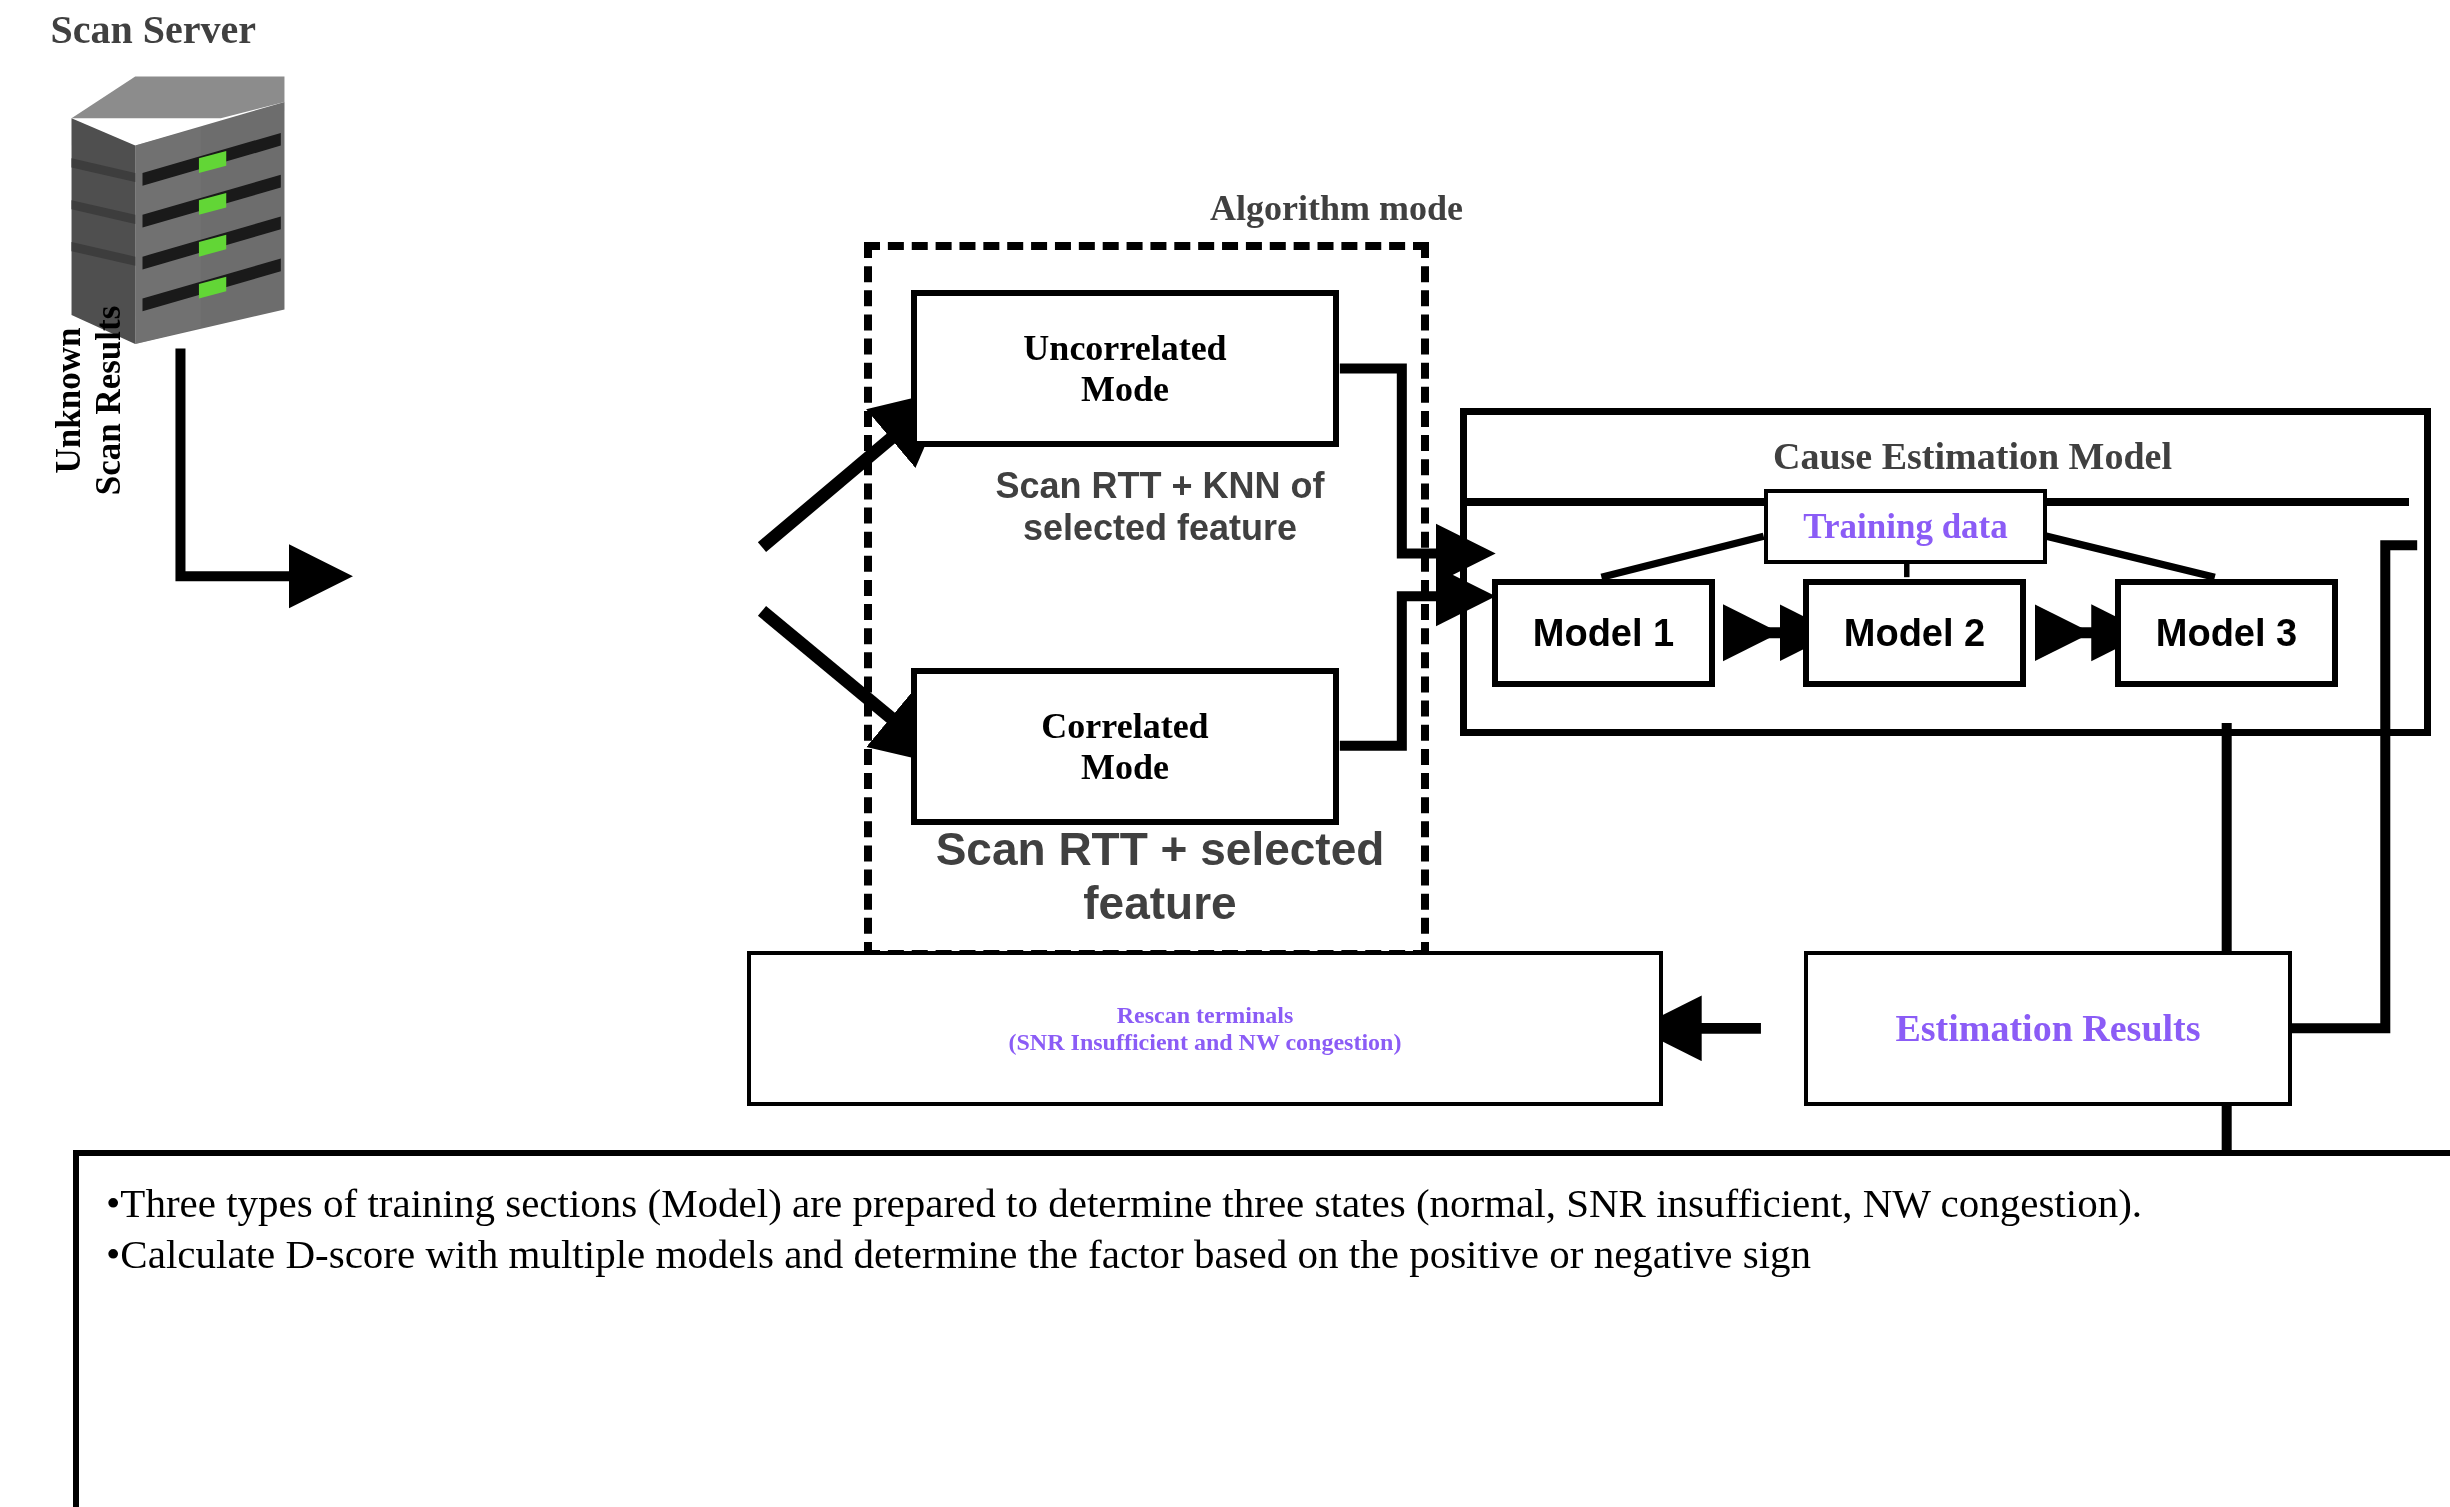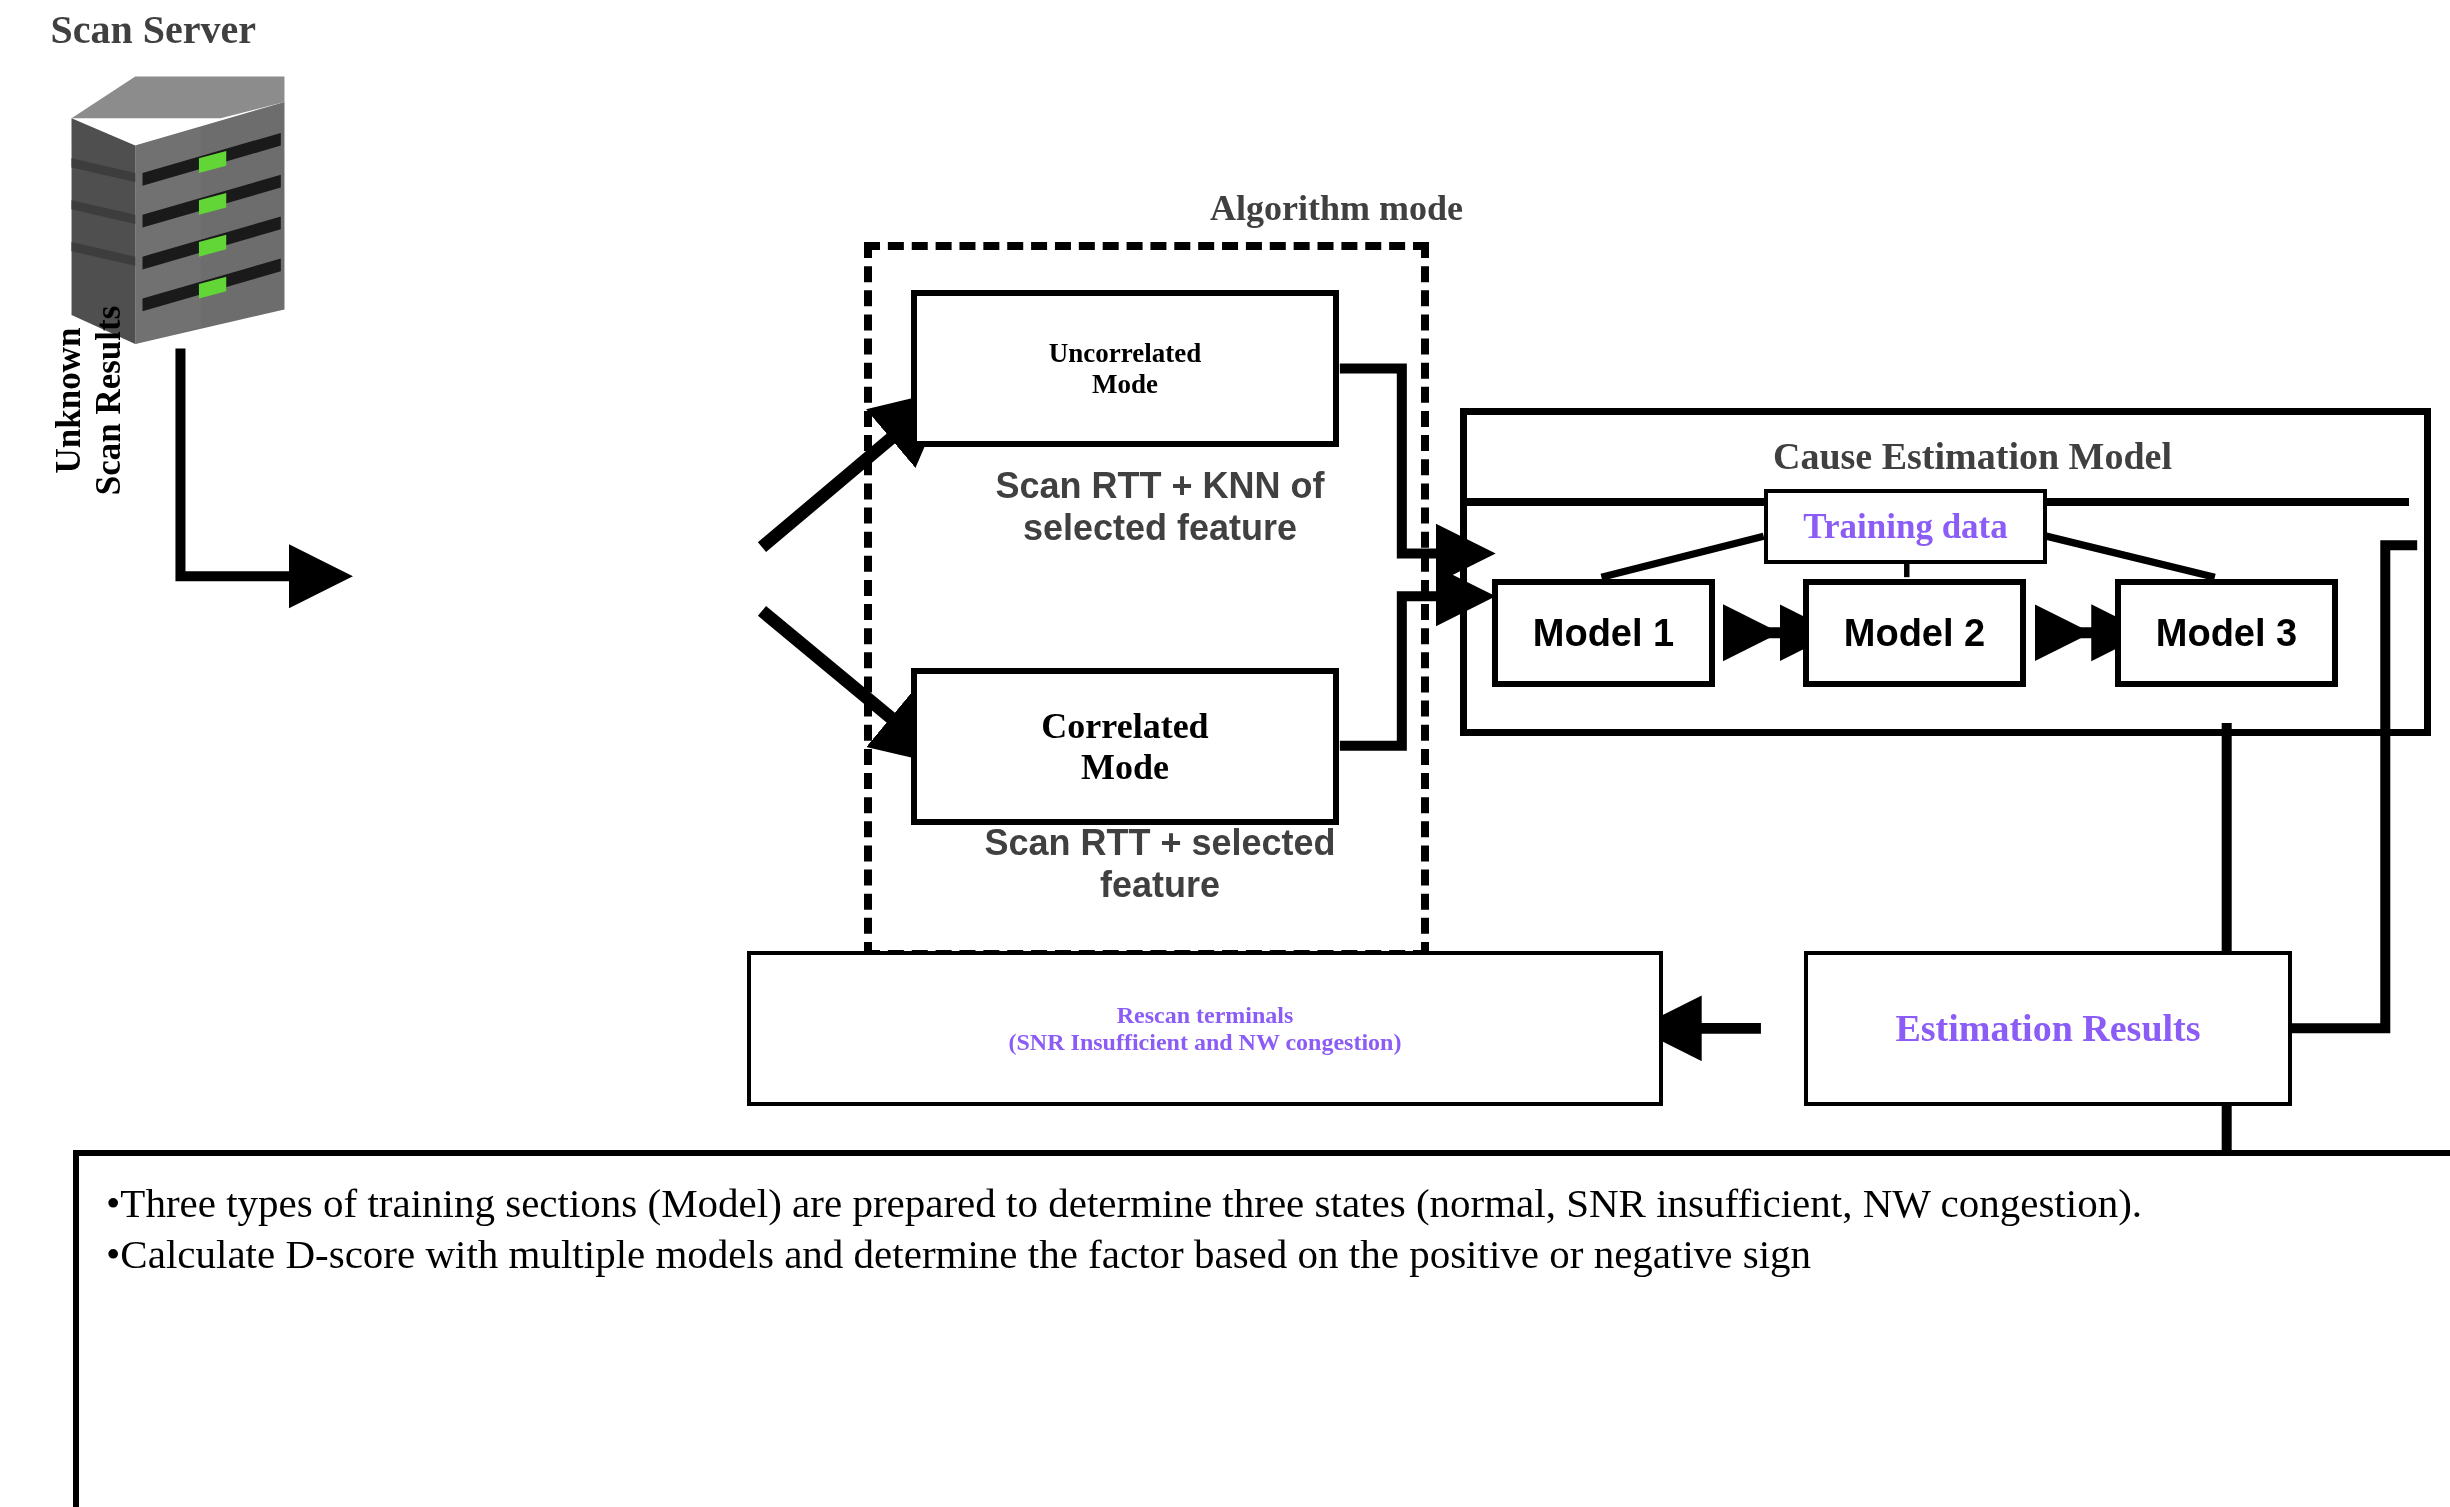--- a/index.html
+++ b/index.html
@@ -108,35 +108,35 @@
     background: transparent;
     box-sizing: border-box;
   }
   #algmode-label {
     left: 864px; top: 187px; width: 565px;
     font-size: 36px;
     text-align: right;
   }
   #uncorrelated-box {
     left: 911px; top: 290px; width: 428px; height: 157px;
-    font-size: 27px;
+    font-size: 36px;
     white-space: pre-line;
   }
   #uncorr-caption {
     left: 889px; top: 465px; width: 474px;
     font-size: 36px;
   }
   #correlated-box {
     left: 911px; top: 668px; width: 428px; height: 157px;
     font-size: 36px;
     white-space: pre-line;
   }
   #corr-caption {
     left: 889px; top: 822px; width: 474px;
-    font-size: 36px;
+    font-size: 46px;
     text-align: center;
   }
 
   
   #cause-model-box {
     left: 1460px; top: 408px; width: 957px; height: 314px;
     border: 7.3px solid #000000;
     display: block;
   }
   #cause-model-title {

